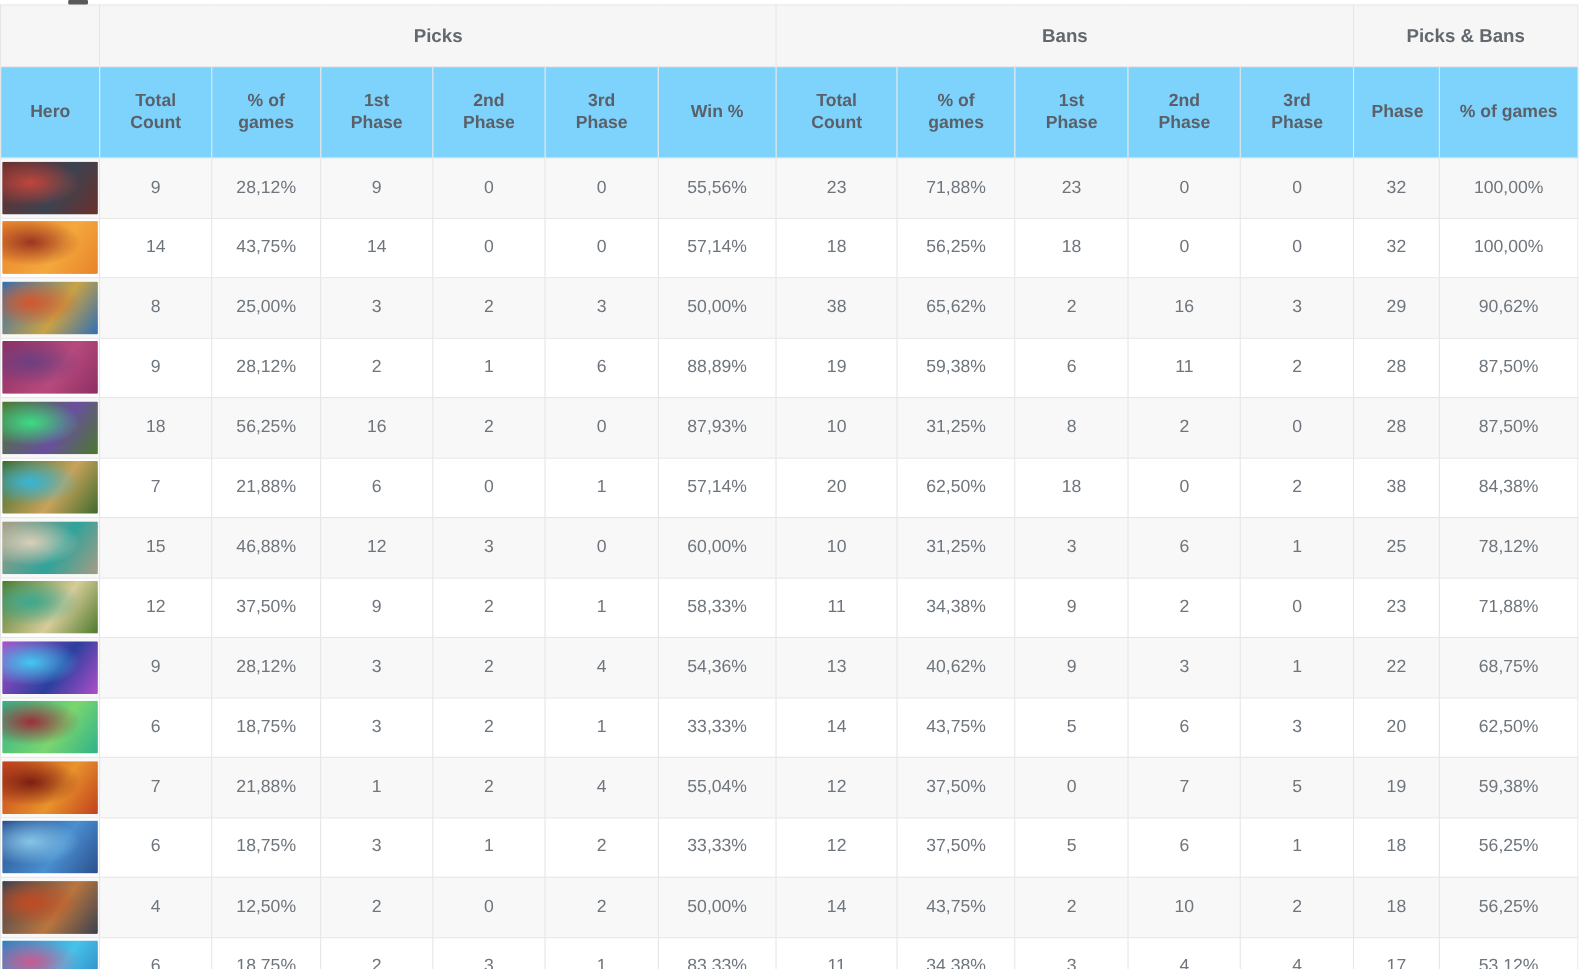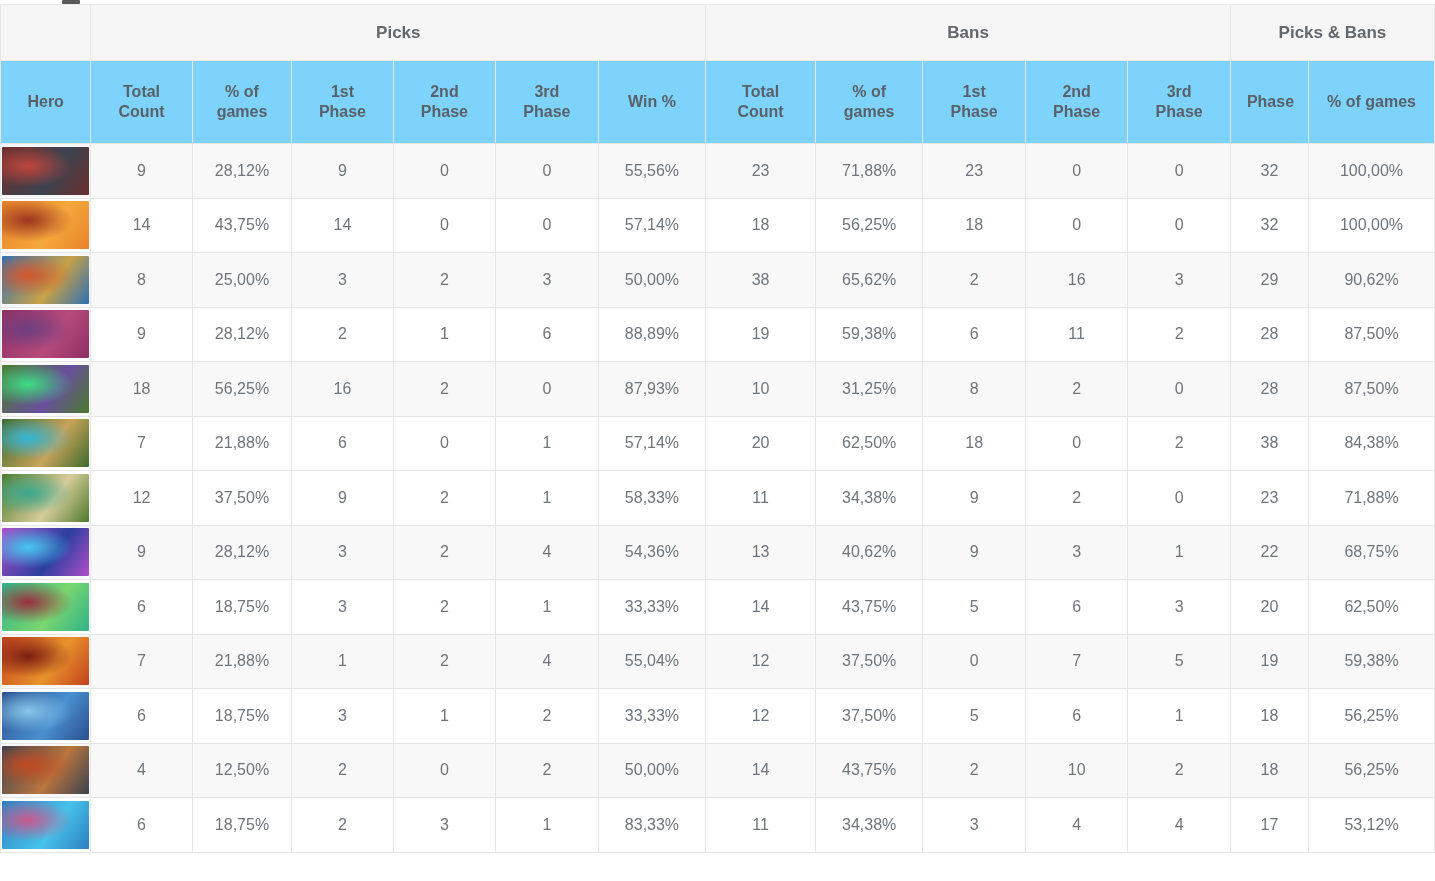--- a/index.html
+++ b/index.html
@@ -268,20 +268,38 @@
           <td class="num">1</td>
           <td class="num">57,14%</td>
           <td class="num">20</td>
           <td class="num">62,50%</td>
           <td class="num">18</td>
           <td class="num">0</td>
           <td class="num">2</td>
           <td class="num">38</td>
           <td class="num">84,38%</td>
         </tr>
+        <tr class="odd">
+          <td class="hero-cell">
+            <span class="hero-portrait" style="background: radial-gradient(at 30% 40%, rgb(217, 207, 184) 0%, rgba(0, 0, 0, 0) 52%), linear-gradient(125deg, rgb(168, 155, 132) 0%, rgb(47, 163, 154) 58%, rgb(168, 155, 132) 100%);"></span>
+          </td>
+          <td class="num">15</td>
+          <td class="num">46,88%</td>
+          <td class="num">12</td>
+          <td class="num">3</td>
+          <td class="num">0</td>
+          <td class="num">60,00%</td>
+          <td class="num">10</td>
+          <td class="num">31,25%</td>
+          <td class="num">3</td>
+          <td class="num">6</td>
+          <td class="num">1</td>
+          <td class="num">25</td>
+          <td class="num">78,12%</td>
+        </tr>
         <tr class="even">
           <td class="hero-cell">
             <span class="hero-portrait" style="background: radial-gradient(at 30% 40%, rgb(59, 168, 143) 0%, rgba(0, 0, 0, 0) 52%), linear-gradient(125deg, rgb(77, 122, 43) 0%, rgb(215, 204, 154) 58%, rgb(77, 122, 43) 100%);"></span>
           </td>
           <td class="num">12</td>
           <td class="num">37,50%</td>
           <td class="num">9</td>
           <td class="num">2</td>
           <td class="num">1</td>
           <td class="num">58,33%</td>

